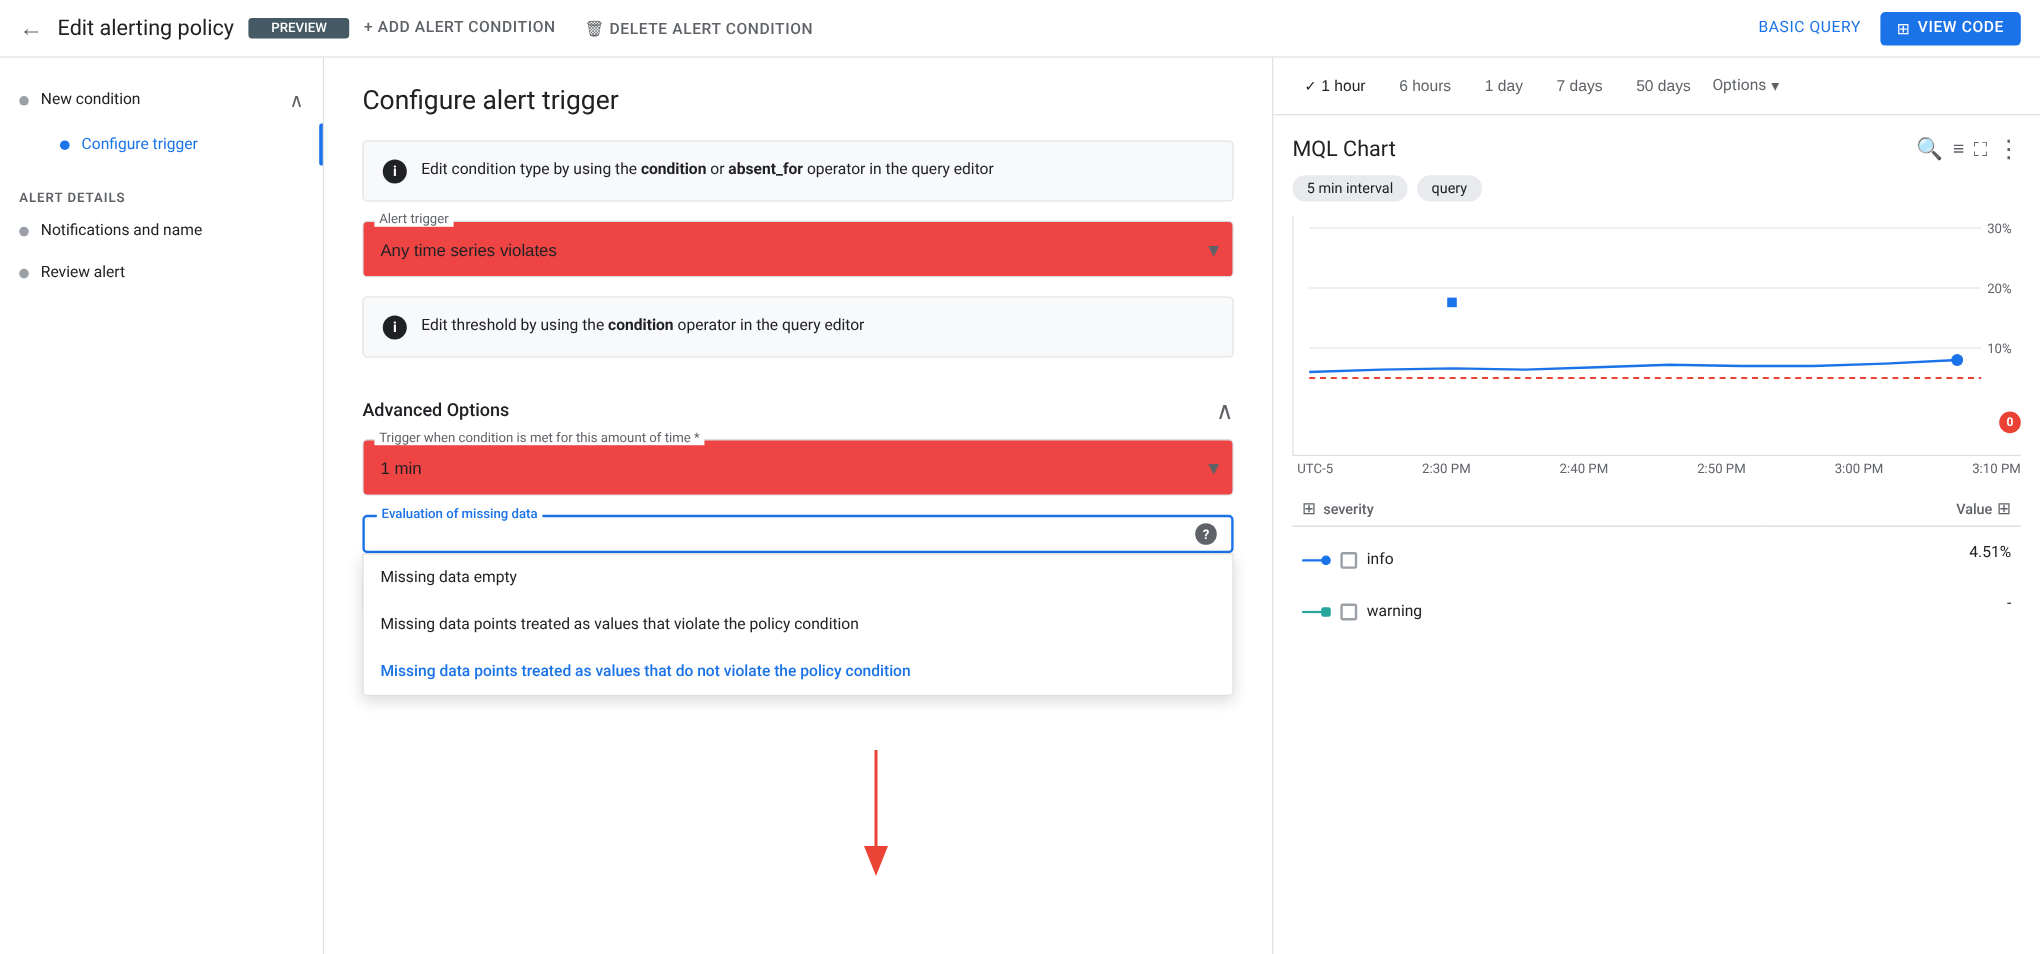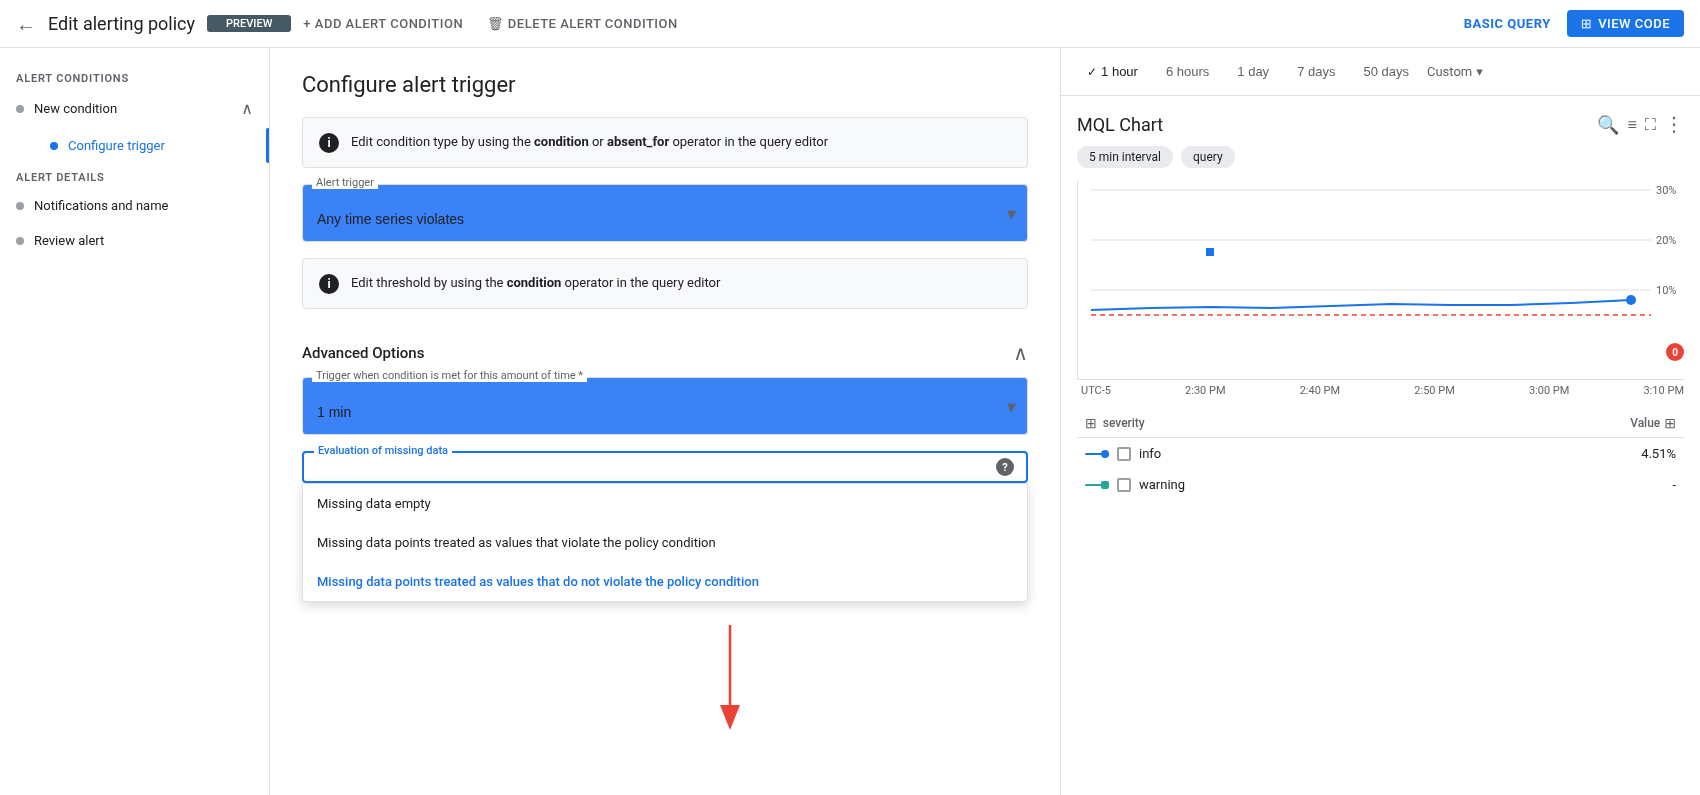--- a/index.html
+++ b/index.html
@@ -25,21 +25,21 @@
       font-weight: 500;
     }
     .topbar-actions { display: flex; align-items: center; gap: 24px; }
     .topbar-action {
       display: flex; align-items: center; gap: 6px;
       color: #5f6368; font-size: 13px; cursor: pointer;
       text-transform: uppercase; font-weight: 500; letter-spacing: 0.5px;
     }
     .topbar-right { display: flex; align-items: center; gap: 16px; }
     .basic-query-btn {
-      color: #1a73e8; font-size: 13px; font-weight: 700;
+      color: #1a73e8; font-size: 13px; font-weight: 400;
       text-transform: uppercase; cursor: pointer; letter-spacing: 0.5px;
     }
     .view-code-btn {
       display: flex; align-items: center; gap: 6px;
       background: #1a73e8; color: #fff; padding: 6px 14px;
       border-radius: 4px; font-size: 13px; font-weight: 500;
       text-transform: uppercase; cursor: pointer; letter-spacing: 0.5px;
     }
 
     
@@ -98,22 +98,22 @@
     .info-text strong { font-weight: 700; }
 
     .form-field { position: relative; margin-bottom: 16px; }
     .form-field-label {
       position: absolute; top: -8px; left: 10px;
       background: #fff; padding: 0 4px;
       font-size: 11px; color: #5f6368;
     }
     .form-select {
       width: 100%; border: 1px solid #dadce0; border-radius: 4px;
-      padding: 26px 36px 14px 14px; font-size: 14px; color: #202124;
-      appearance: none; background: #3b82f6; cursor: pointer;
+      padding: 15px 36px 14px 14px; font-size: 14px; color: #202124;
+      appearance: none; background: #ef4444; cursor: pointer;
     }
     .select-arrow {
       position: absolute; right: 12px; top: 50%; transform: translateY(-50%);
       color: #5f6368; font-size: 18px; pointer-events: none;
     }
 
     .advanced-options-header {
       display: flex; align-items: center; justify-content: space-between;
       padding: 16px 0 12px 0; cursor: pointer;
     }
@@ -223,21 +223,21 @@
     }
 
     
     .severity-table { width: 100%; border-collapse: collapse; margin-top: 12px; }
     .severity-table th {
       font-size: 12px; color: #5f6368; font-weight: 500;
       text-align: left; padding: 6px 8px; border-bottom: 1px solid #e0e0e0;
     }
     .severity-table th.right { text-align: right; }
     .severity-table td { padding: 8px; font-size: 13px; }
-    .severity-row { display: flex; align-items: center; gap: 8px; }
+    .severity-row { display: flex; align-items: center; gap: 8px; margin-top: 12px; }
     .checkbox {
       width: 14px; height: 14px; border: 2px solid #9aa0a6; border-radius: 2px;
     }
 
     
     .chart-svg { width: 100%; height: 160px; }
 
     
     .annotation-svg { position: absolute; bottom: 50px; left: 400px; pointer-events: none; }
   </style>
@@ -263,33 +263,32 @@
     <div class="view-code-btn">
       <span>⊞</span>
       <span>VIEW CODE</span>
     </div>
   </div>
 </div>
 
 <div class="main-layout">
 
   <div class="sidebar">
-    <div class="sidebar-section-title">ALERT CONDITIONS</div>
     <div class="sidebar-item">
       <span class="bullet"></span>
       <span class="sidebar-item-label">New condition</span>
       <span class="expand-icon">∧</span>
     </div>
     <div class="sidebar-sub">
       <div class="sidebar-item active">
         <span class="bullet blue"></span>
         <span class="sidebar-item-label">Configure trigger</span>
       </div>
     </div>
-    <div class="sidebar-section-title" style="">ALERT DETAILS</div>
+    <div class="sidebar-section-title" style="margin-top:12px;">ALERT DETAILS</div>
     <div class="sidebar-item">
       <span class="bullet"></span>
       <span class="sidebar-item-label">Notifications and name</span>
     </div>
     <div class="sidebar-item">
       <span class="bullet"></span>
       <span class="sidebar-item-label">Review alert</span>
     </div>
   </div>
 
@@ -373,21 +372,21 @@
       <button class="time-btn">
         <span>1 day</span>
       </button>
       <button class="time-btn">
         <span>7 days</span>
       </button>
       <button class="time-btn">
         <span>50 days</span>
       </button>
       <div class="custom-btn">
-        <span>Custom</span>
+        <span>Options</span>
         <span>▾</span>
       </div>
     </div>
 
     <div class="chart-container">
       <div style="display:flex;align-items:center;justify-content:space-between;margin-bottom:10px;">
         <h3 class="chart-title">MQL Chart</h3>
         <div style="display:flex;gap:8px;align-items:center;">
           <span style="color:#5f6368;cursor:pointer;font-size:18px;">🔍</span>
           <span style="color:#5f6368;cursor:pointer;font-size:16px;">≡</span>

